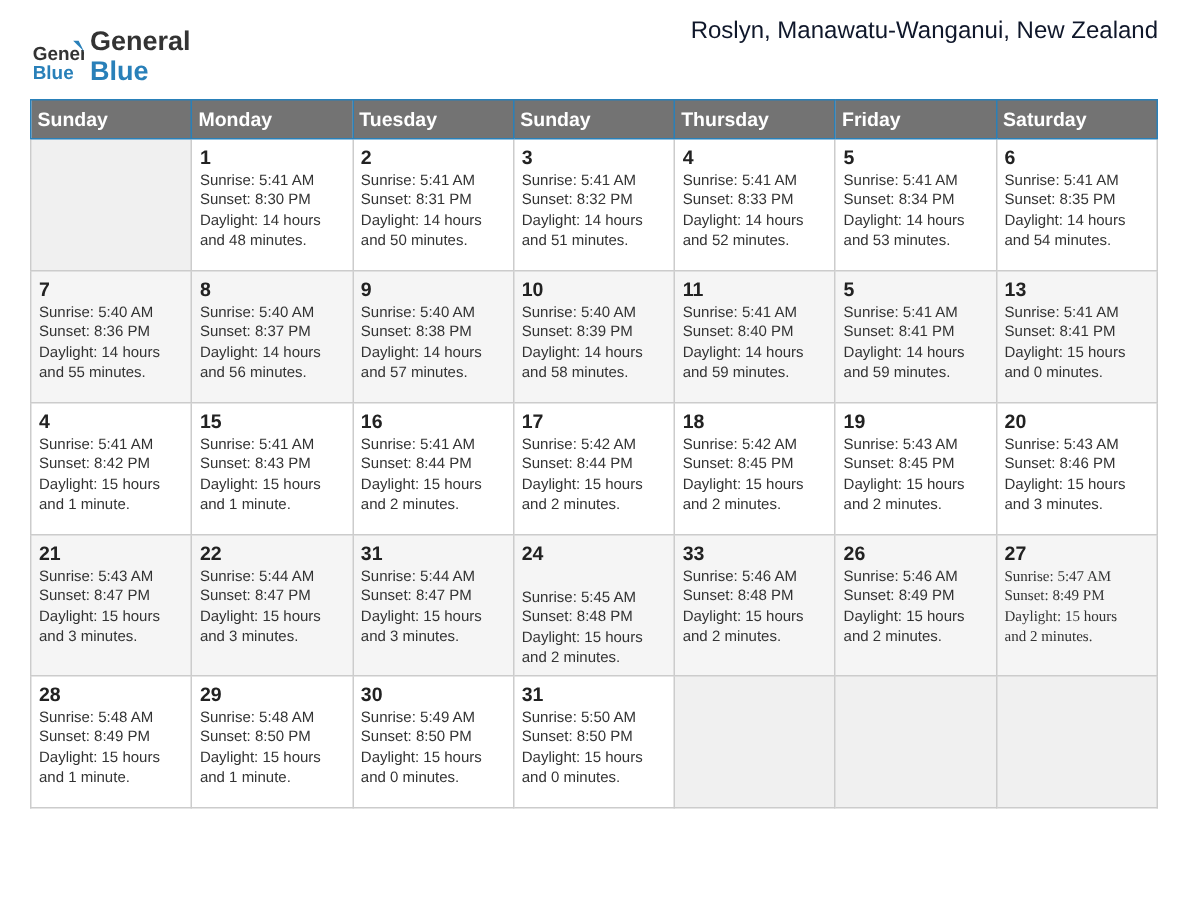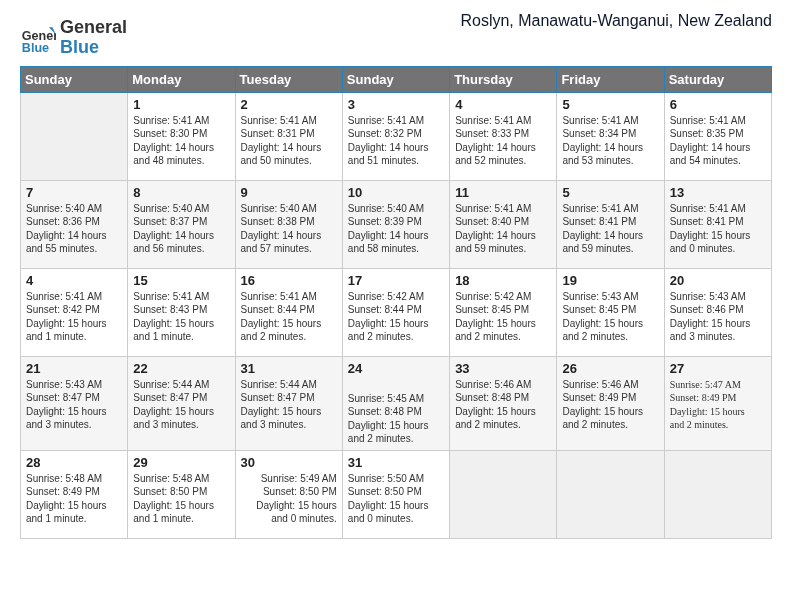--- a/index.html
+++ b/index.html
@@ -329,21 +329,21 @@
         </td>
         <td>
           <span class="day-number">29</span>
           <div class="cell-info" style="white-space: pre-line;">Sunrise: 5:48 AM
 Sunset: 8:50 PM
 Daylight: 15 hours
 and 1 minute.</div>
         </td>
         <td>
           <span class="day-number">30</span>
-          <div class="cell-info" style="white-space: pre-line; text-align: right;">Sunrise: 5:49 AM
+          <div class="cell-info" style="white-space: pre-line;">Sunrise: 5:49 AM
 Sunset: 8:50 PM
 Daylight: 15 hours
 and 0 minutes.</div>
         </td>
         <td>
           <span class="day-number">31</span>
           <div class="cell-info" style="white-space: pre-line;">Sunrise: 5:50 AM
 Sunset: 8:50 PM
 Daylight: 15 hours
 and 0 minutes.</div>

